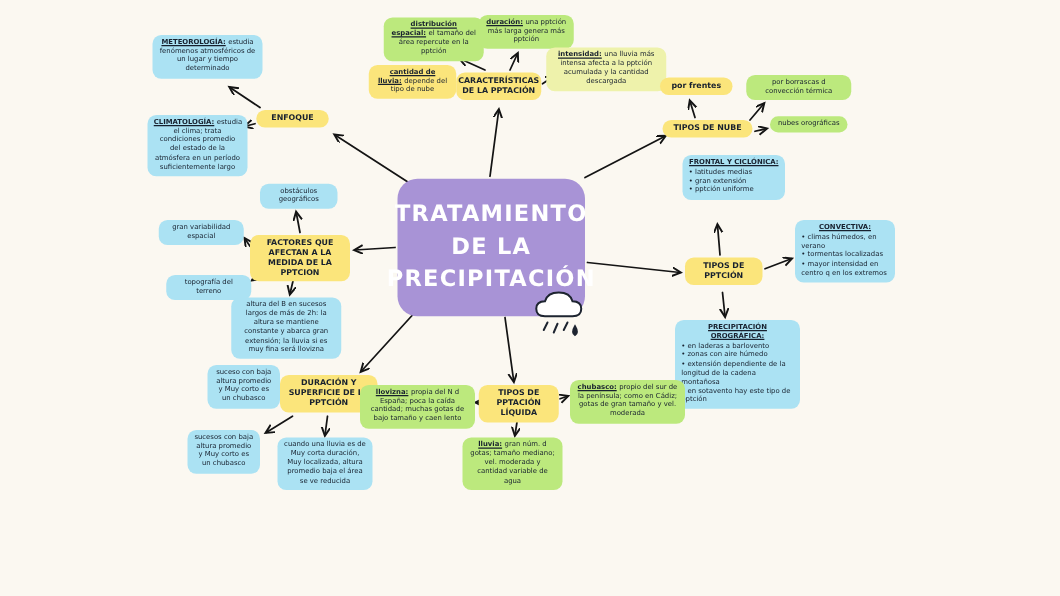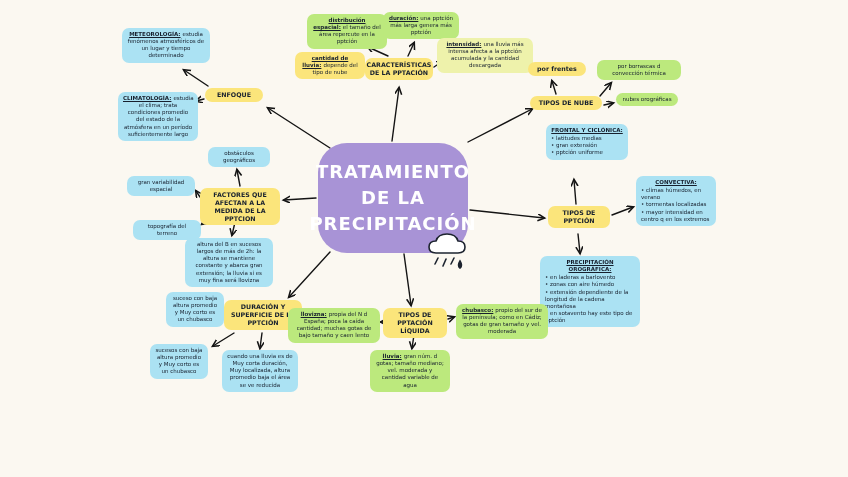--- a/index.html
+++ b/index.html
@@ -19,21 +19,21 @@
   .yellow{background:#fbe57b;}
   .green{background:#bce97d;}
   .pale{background:#eef2ab;}
   .header{font-weight:bold;font-size:6.3px;line-height:1.25;display:flex;align-items:center;justify-content:center;min-height:14px;}
   .t{font-weight:bold;text-decoration:underline;margin-right:2px;}
   .stack .t{display:block;margin:0 0 1px 0;}
   .b{white-space:pre-line;}
   .bullets .b{text-align:left;display:block;}
   .center-node{
     position:absolute;z-index:2;left:318px;top:143px;width:150px;height:110px;
-    background:#a893d6;border-radius:29px;color:#ffffff;
+    background:#a893d6;border-radius:16px;color:#ffffff;
     display:flex;align-items:center;justify-content:center;
     font-weight:bold;font-size:18px;letter-spacing:1px;line-height:1.45;
     text-align:center;
   }
   .center-node .title{white-space:pre-line;}
   .cloud-doodle{position:absolute;right:-8px;bottom:-26px;z-index:3;}
 </style>
 </head>
 <body>
 

